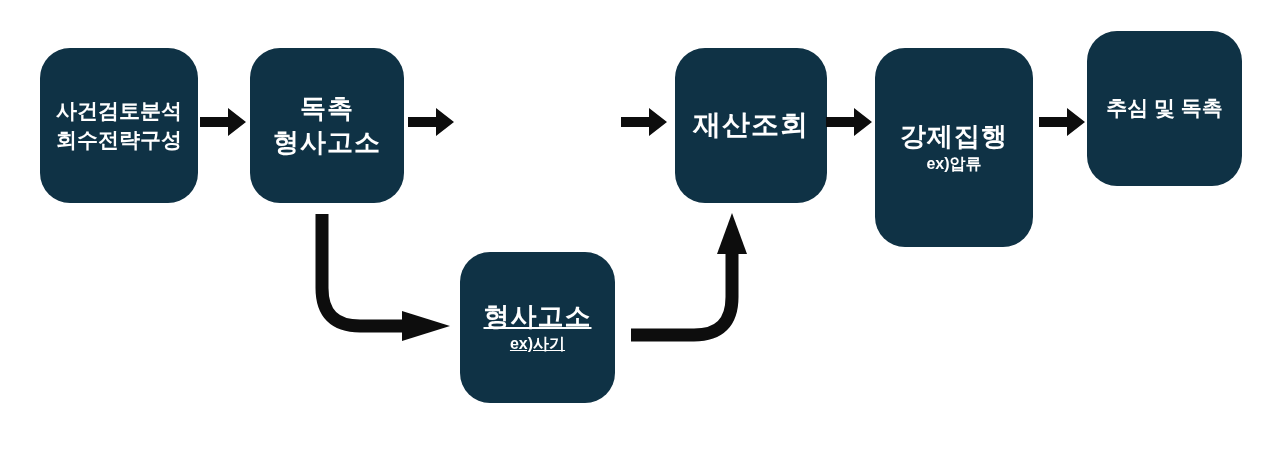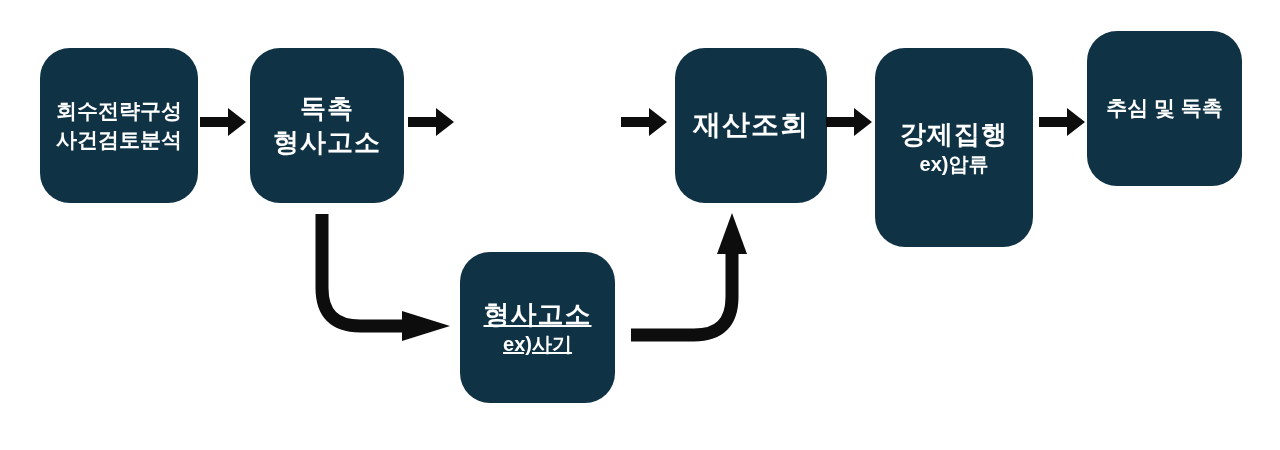--- a/index.html
+++ b/index.html
@@ -28,21 +28,21 @@
     display: flex;
     flex-direction: column;
     align-items: center;
     justify-content: center;
     text-align: center;
   }
 
   .t-xl { font-size: 28px; font-weight: 700; line-height: 1.22; letter-spacing: 1px; }
   .t-lg { font-size: 26px; font-weight: 700; line-height: 1.28; letter-spacing: 1px; }
   .t-md { font-size: 21px; font-weight: 700; line-height: 1.35; }
-  .t-sm { font-size: 20px; font-weight: 700; line-height: 1.3; margin-top: 0; }
+  .t-sm { font-size: 16px; font-weight: 700; line-height: 1.3; margin-top: 0; }
   .t-xs { font-size: 15px; font-weight: 700; line-height: 1.28; }
 
   
   .box-1 { left: 40px;   top: 48px;  width: 158px; height: 155px; }
   .box-2 { left: 250px;  top: 48px;  width: 154px; height: 155px; }
   .box-3 { left: 458px;  top: 48px;  width: 159px; height: 155px; }
   .box-4 { left: 668px;  top: 48px;  width: 152px; height: 155px; margin-left: 7px; }
   .box-5 { left: 875px;  top: 48px;  width: 158px; height: 199px; }
   .box-6 { left: 1087px; top: 31px;  width: 155px; height: 155px; }
   .box-7 { left: 460px;  top: 252px; width: 155px; height: 151px; text-decoration: underline; }
@@ -73,22 +73,22 @@
     stroke-width: 13;
   }
   .flow-connectors polygon { fill: var(--arrow-color); }
 </style>
 </head>
 <body>
 
 <div class="canvas">
 
   <div class="step-box box-1">
+    <span class="t-md">사건검토분석</span>
     <span class="t-md">회수전략구성</span>
-    <span class="t-md">사건검토분석</span>
   </div>
 
   <svg class="arrow-right ar-1" viewBox="0 0 46 30">
     <polygon points="0,10 28,10 28,1 46,15 28,29 28,20 0,20"></polygon>
   </svg>
 
   <div class="step-box box-2">
     <span class="t-lg">독촉</span>
     <span class="t-lg">형사고소</span>
   </div>

